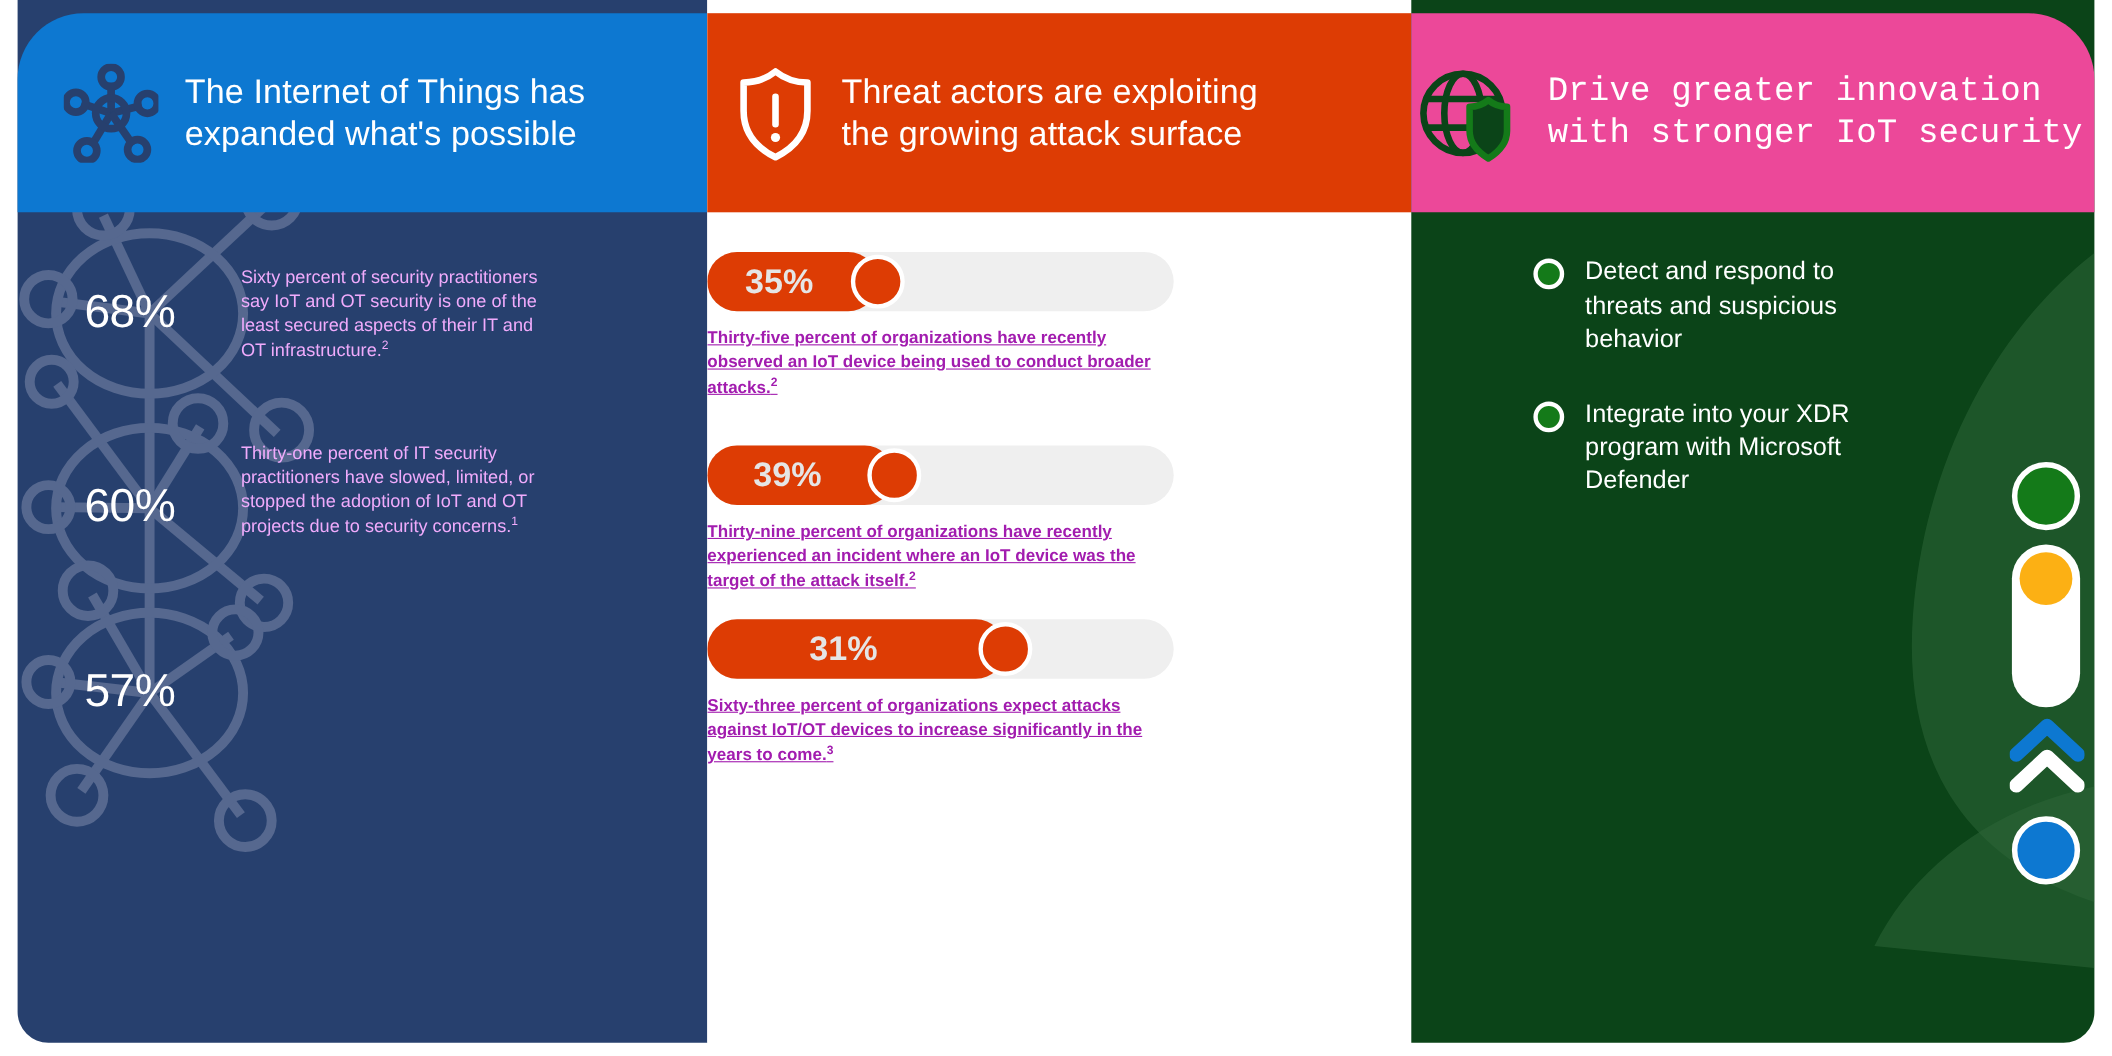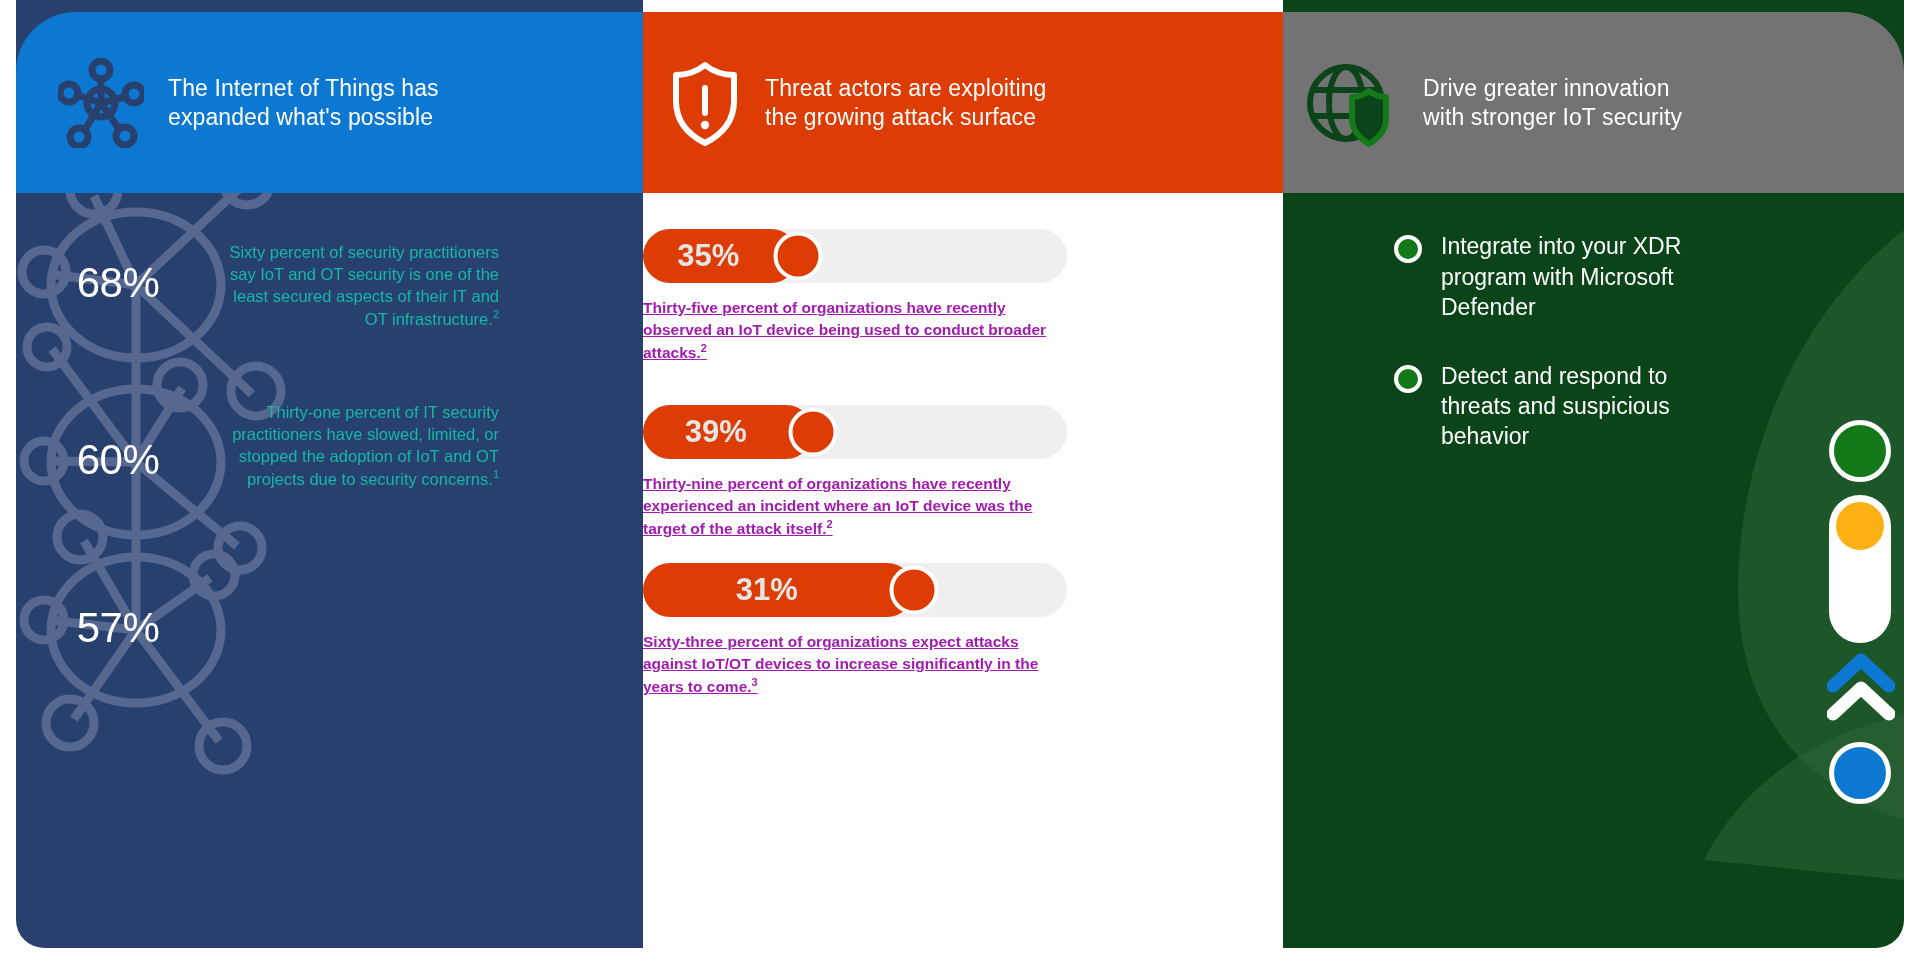--- a/index.html
+++ b/index.html
@@ -66,32 +66,33 @@
   .header-left {
     background: #0d78d1;
     border-top-left-radius: 60px;
     padding-left: 42px;
   }
   .header-mid {
     background: #dd3c04;
     padding-left: 26px;
   }
   .header-right {
-    background: #737373;
+    background: #ec4899;
     border-top-right-radius: 60px;
-    padding-left: 20px;
+    padding-left: 4px;
+    font-family: Liberation Mono, monospace;
   }
   .header-icon {
     flex: 0 0 auto;
     display: block;
     margin-right: 24px;
   }
   .header-title {
     color: #ffffff;
-    font-size: 23px;
+    font-size: 31px;
     line-height: 1.22;
     font-weight: 400;
     letter-spacing: 0.1px;
     white-space: pre-line;
   }
 
   
   .net-bg {
     position: absolute;
     left: 0;
@@ -105,24 +106,23 @@
     font-weight: normal;
     letter-spacing: -0.5px;
     text-align: center;
     width: 190px;
     left: 7px;
   }
   .stat-text {
     position: absolute;
     left: 203px;
     width: 280px;
-    color: #14b8a6;
+    color: #f0abfc;
     font-size: 16.5px;
     line-height: 1.32;
-    text-align: right;
   }
   .sup { font-size: 11px; vertical-align: super; }
 
   
   .bar-block { position: absolute; left: 0; width: 100%; }
   .bar-track {
     position: relative;
     height: 54px;
     background: #efefef;
     border-radius: 27px;
@@ -375,25 +375,25 @@
         <div class="bullet-item">
           <div class="bullet-dot"></div>
           <div class="bullet-label">Discover all your IoT and OT devices</div>
         </div>
         <div class="bullet-item">
           <div class="bullet-dot"></div>
           <div class="bullet-label">Proactively address IoT and OT vulnerabilities</div>
         </div>
         <div class="bullet-item">
           <div class="bullet-dot"></div>
-          <div class="bullet-label">Integrate into your XDR program with Microsoft Defender</div>
+          <div class="bullet-label">Detect and respond to threats and suspicious behavior</div>
         </div>
         <div class="bullet-item">
           <div class="bullet-dot"></div>
-          <div class="bullet-label">Detect and respond to threats and suspicious behavior</div>
+          <div class="bullet-label">Integrate into your XDR program with Microsoft Defender</div>
         </div>
       </div>
 
       <div class="chip-stack">
         <div class="chip chip-green"></div>
         <div class="chip chip-pill"></div>
         <div class="chip-orange"></div>
         <svg style="position:absolute; left:-2px; top:232px;" width="68" height="70" viewBox="0 0 68 70" aria-hidden="true">
           <polyline points="6,34 34,8 62,34" fill="none" stroke="#0d78d1" stroke-width="13" stroke-linecap="round" stroke-linejoin="round"></polyline>
           <polyline points="6,62 34,36 62,62" fill="none" stroke="#ffffff" stroke-width="13" stroke-linecap="round" stroke-linejoin="round"></polyline>

